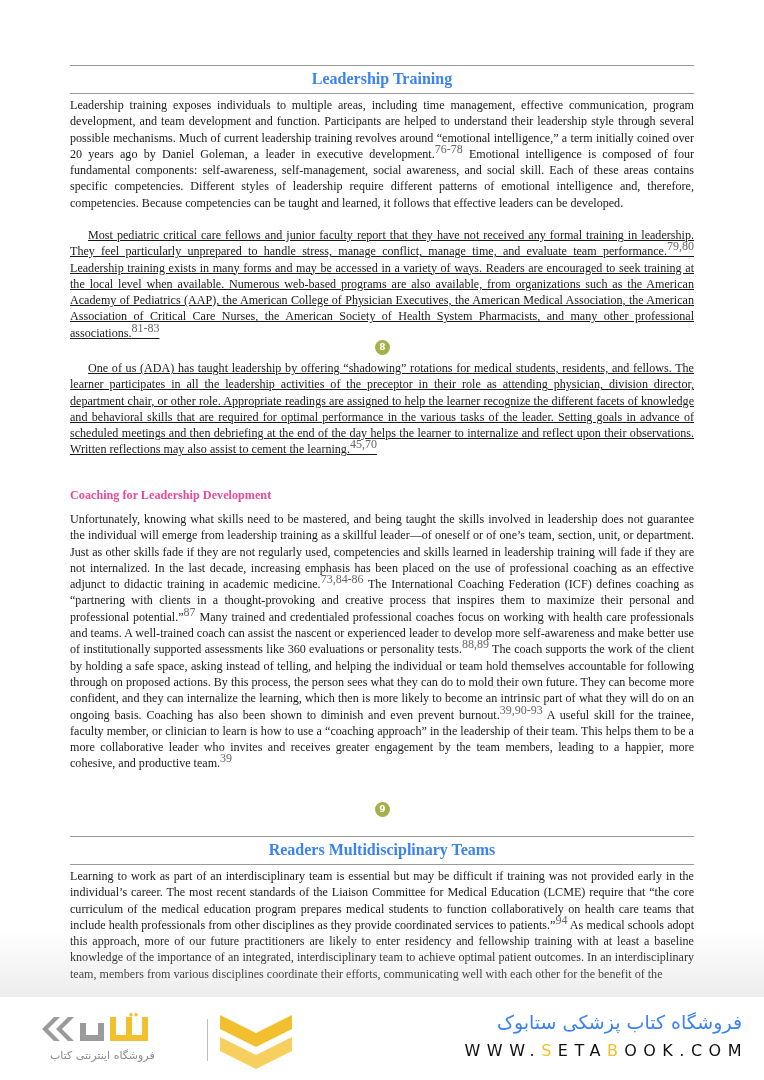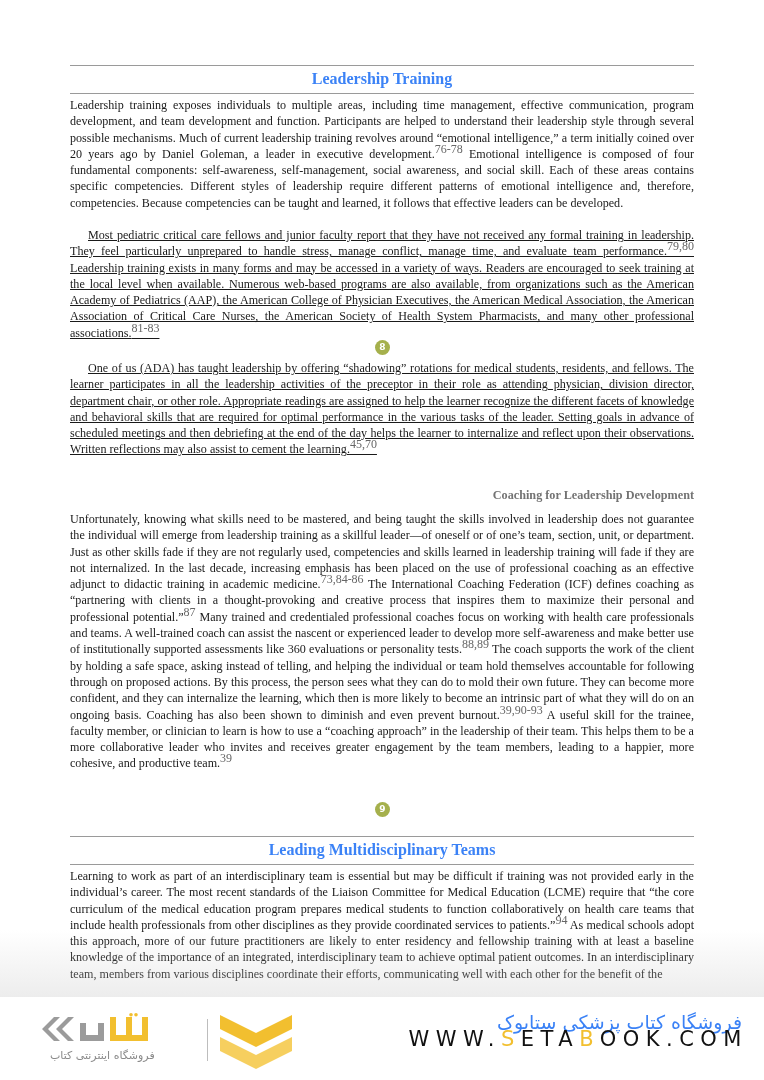--- a/index.html
+++ b/index.html
@@ -9,22 +9,22 @@
     font-family: "Liberation Serif", serif; color: #1a1a1a;
   }
   .page { position: absolute; left: 70px; top: 0; width: 624px; }
   .rule { height: 0; border-top: 1.5px solid #9a9a9a; }
   .section-head { position: absolute; left: 0; width: 624px; }
   .section-title {
     text-align: center; color: #3b82f6; font-weight: bold;
     font-size: 16px; line-height: 22px; padding: 2px 0 3px 0;
   }
   .sub-title {
-    position: absolute; left: 0; width: 624px; text-align: right;
-    color: #737373; font-weight: bold; font-size: 12.2px; line-height: 16px;
+    position: absolute; left: 0; width: 624px; text-align: left;
+    color: #ec4899; font-weight: bold; font-size: 12.2px; line-height: 16px;
   }
   .para {
     position: absolute; left: 0; width: 624px;
     font-size: 12.1px; line-height: 16.3px; text-align: justify;
     margin: 0;
   }
   .para.indent { text-indent: 18px; text-decoration: underline; }
   .para sup { font-size: 12px; color: #666; line-height: 0; vertical-align: 5px; }
   .badge {
     position: absolute; width: 15px; height: 15px; border-radius: 50%;
@@ -46,22 +46,22 @@
     position: absolute; left: 50px; top: 52px; width: 150px; text-align: left;
     font-family: "DejaVu Sans", sans-serif; font-size: 11px; color: #8a8a8a; direction: rtl;
   }
   .logo-divider { position: absolute; left: 207px; top: 22px; width: 1px; height: 42px; background: #bdbdbd; }
   .logo-mark { position: absolute; left: 218px; top: 14px; width: 76px; height: 62px; }
   .store-fa {
     position: absolute; right: 22px; top: 14px;
     font-family: "DejaVu Sans", sans-serif; font-size: 19px; color: #3b82f6; direction: rtl;
   }
   .store-url {
-    position: absolute; right: 16px; top: 30px;
-    font-family: "DejaVu Sans", sans-serif; font-size: 21px; letter-spacing: 6.5px; color: #111;
+    position: absolute; right: 16px; top: 44px;
+    font-family: "DejaVu Sans", sans-serif; font-size: 16px; letter-spacing: 6.5px; color: #111;
   }
   .store-url .hl { color: #f2bf2f; }
 </style>
 </head>
 <body>
 
 <div class="page">
 
   <div class="section-head" style="top:65px;">
     <div class="rule"></div>
@@ -78,21 +78,21 @@
   <p class="para indent" style="top:360px;"><span>One of us (ADA) has taught leadership by offering “shadowing” rotations for medical students, residents, and fellows. The learner participates in all the leadership activities of the preceptor in their role as attending physician, division director, department chair, or other role. Appropriate readings are assigned to help the learner recognize the different facets of knowledge and behavioral skills that are required for optimal performance in the various tasks of the leader. Setting goals in advance of scheduled meetings and then debriefing at the end of the day helps the learner to internalize and reflect upon their observations. Written reflections may also assist to cement the learning.</span><sup>45,70</sup></p>
 
   <div class="sub-title" style="top:487px;">Coaching for Leadership Development</div>
 
   <p class="para" style="top:511px;"><span>Unfortunately, knowing what skills need to be mastered, and being taught the skills involved in leadership does not guarantee the individual will emerge from leadership training as a skillful leader—of oneself or of one’s team, section, unit, or department. Just as other skills fade if they are not regularly used, competencies and skills learned in leadership training will fade if they are not internalized. In the last decade, increasing emphasis has been placed on the use of professional coaching as an effective adjunct to didactic training in academic medicine.</span><sup>73,84-86</sup><span> The International Coaching Federation (ICF) defines coaching as “partnering with clients in a thought-provoking and creative process that inspires them to maximize their personal and professional potential.”</span><sup>87</sup><span> Many trained and credentialed professional coaches focus on working with health care professionals and teams. A well-trained coach can assist the nascent or experienced leader to develop more self-awareness and make better use of institutionally supported assessments like 360 evaluations or personality tests.</span><sup>88,89</sup><span> The coach supports the work of the client by holding a safe space, asking instead of telling, and helping the individual or team hold themselves accountable for following through on proposed actions. By this process, the person sees what they can do to mold their own future. They can become more confident, and they can internalize the learning, which then is more likely to become an intrinsic part of what they will do on an ongoing basis. Coaching has also been shown to diminish and even prevent burnout.</span><sup>39,90-93</sup><span> A useful skill for the trainee, faculty member, or clinician to learn is how to use a “coaching approach” in the leadership of their team. This helps them to be a more collaborative leader who invites and receives greater engagement by the team members, leading to a happier, more cohesive, and productive team.</span><sup>39</sup></p>
 
   <div class="badge" style="left:305px; top:802px;">9</div>
 
   <div class="section-head" style="top:836px;">
     <div class="rule"></div>
-    <div class="section-title">Leading Multidisciplinary Teams</div>
+    <div class="section-title">Readers Multidisciplinary Teams</div>
     <div class="rule"></div>
   </div>
 
   <p class="para" style="top:868px;"><span>Learning to work as part of an interdisciplinary team is essential but may be difficult if training was not provided early in the individual’s career. The most recent standards of the Liaison Committee for Medical Education (LCME) require that “the core curriculum of the medical education program prepares medical students to function collaboratively on health care teams that include health professionals from other disciplines as they provide coordinated services to patients.”</span><sup>94</sup><span> As medical schools adopt this approach, more of our future practitioners are likely to enter residency and fellowship training with at least a baseline knowledge of the importance of an integrated, interdisciplinary team to achieve optimal patient outcomes. In an interdisciplinary team, members from various disciplines coordinate their efforts, communicating well with each other for the benefit of the</span></p>
 </div>
 
 <div class="fade"></div>
 
 <div class="footer">
   <svg class="logo-text" viewBox="0 0 160 32">

